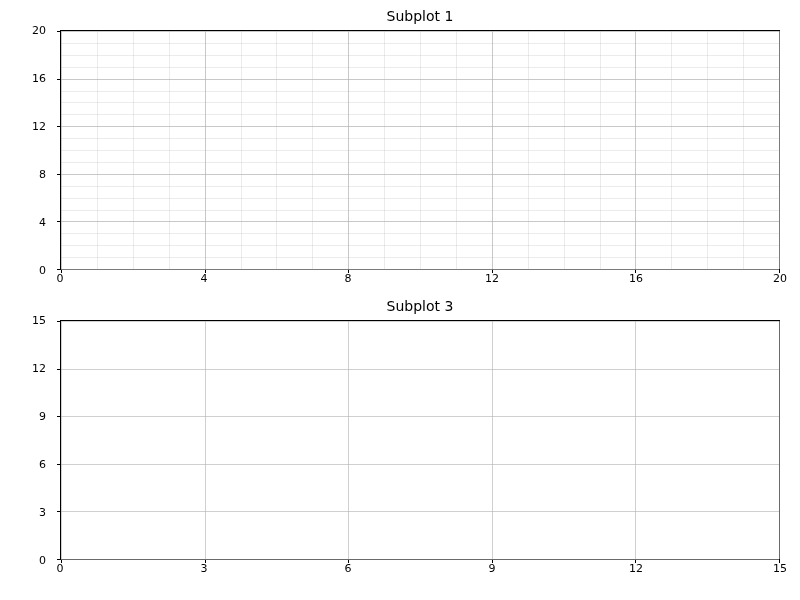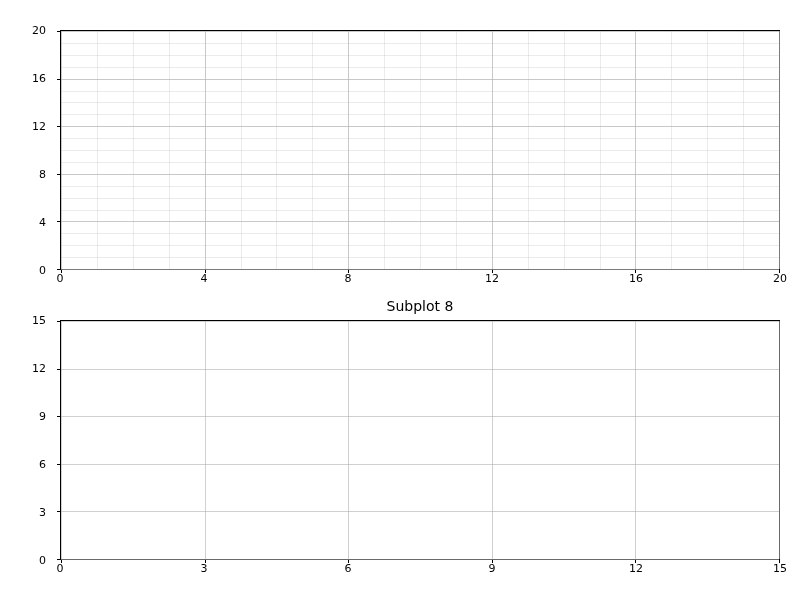--- a/index.html
+++ b/index.html
@@ -53,20 +53,21 @@
     .tick-mark { position: absolute; background: #000; }
     .tick-mark.x { width: 1px; height: 4px; bottom: -4px; }
     .tick-mark.y { height: 1px; width: 4px; left: -4px; }
   </style>
 </head>
 <body>
 
 <div class="figure">
 
   <div class="subplot subplot-1">
+    <div class="title">Subplot 1</div>
     <div class="plot-area" id="plot1">
         <div class="grid-line minor v" style="left: 0%;"></div>
         <div class="grid-line minor v" style="left: 5%;"></div>
         <div class="grid-line minor v" style="left: 10%;"></div>
         <div class="grid-line minor v" style="left: 15%;"></div>
         <div class="grid-line minor v" style="left: 20%;"></div>
         <div class="grid-line minor v" style="left: 25%;"></div>
         <div class="grid-line minor v" style="left: 30%;"></div>
         <div class="grid-line minor v" style="left: 35%;"></div>
         <div class="grid-line minor v" style="left: 40%;"></div>
@@ -140,21 +141,21 @@
         <div class="tick y" style="top: 100%; right: 4px;">0</div>
         <div class="tick y" style="top: 80%; right: 4px;">4</div>
         <div class="tick y" style="top: 60%; right: 4px;">8</div>
         <div class="tick y" style="top: 40%; right: 4px;">12</div>
         <div class="tick y" style="top: 20%; right: 4px;">16</div>
         <div class="tick y" style="top: 0%; right: 4px;">20</div>
       </div>
   </div>
 
   <div class="subplot subplot-2">
-    <div class="title">Subplot 8</div>
+    <div class="title">Subplot 3</div>
     <div class="plot-area" id="plot2">
         <div class="grid-line major v" style="left: 0%;"></div>
         <div class="tick-mark x" style="left: 0%;"></div>
         <div class="grid-line major v" style="left: 20%;"></div>
         <div class="tick-mark x" style="left: 20%;"></div>
         <div class="grid-line major v" style="left: 40%;"></div>
         <div class="tick-mark x" style="left: 40%;"></div>
         <div class="grid-line major v" style="left: 60%;"></div>
         <div class="tick-mark x" style="left: 60%;"></div>
         <div class="grid-line major v" style="left: 80%;"></div>

